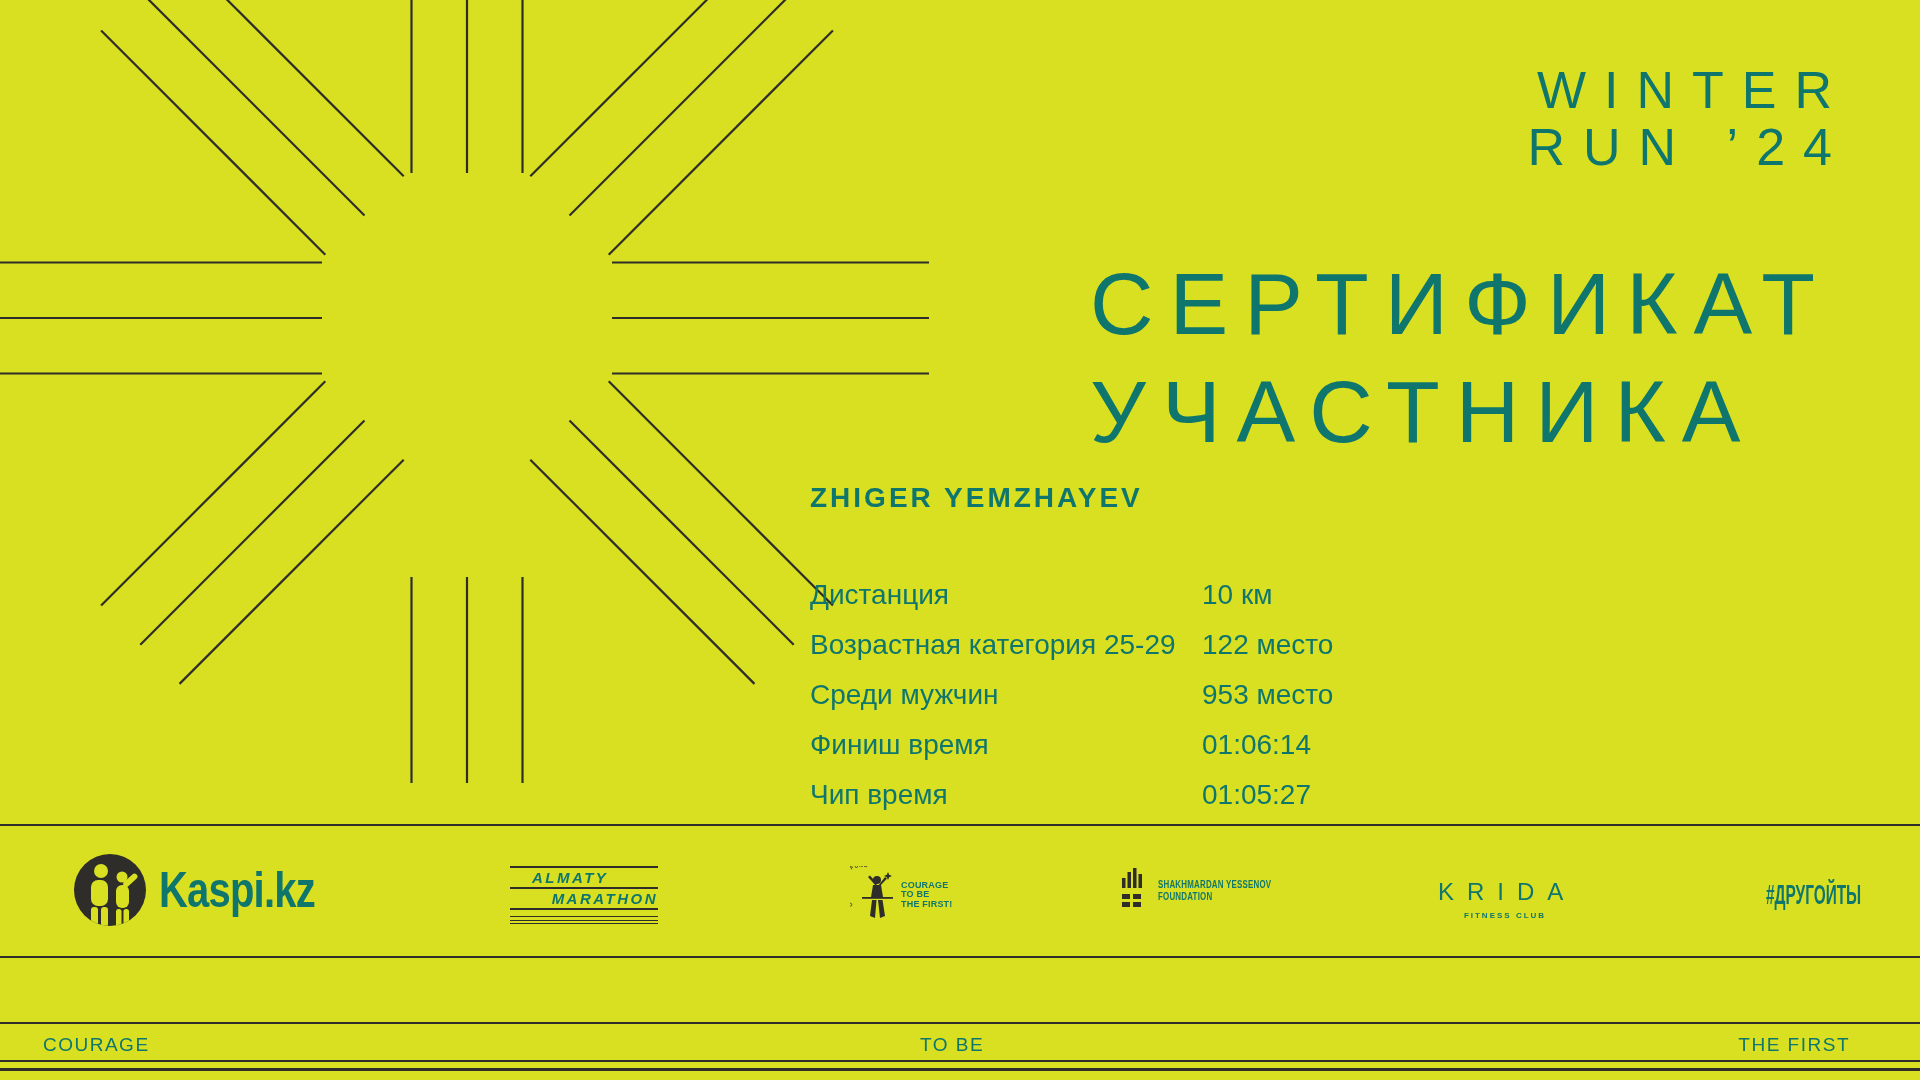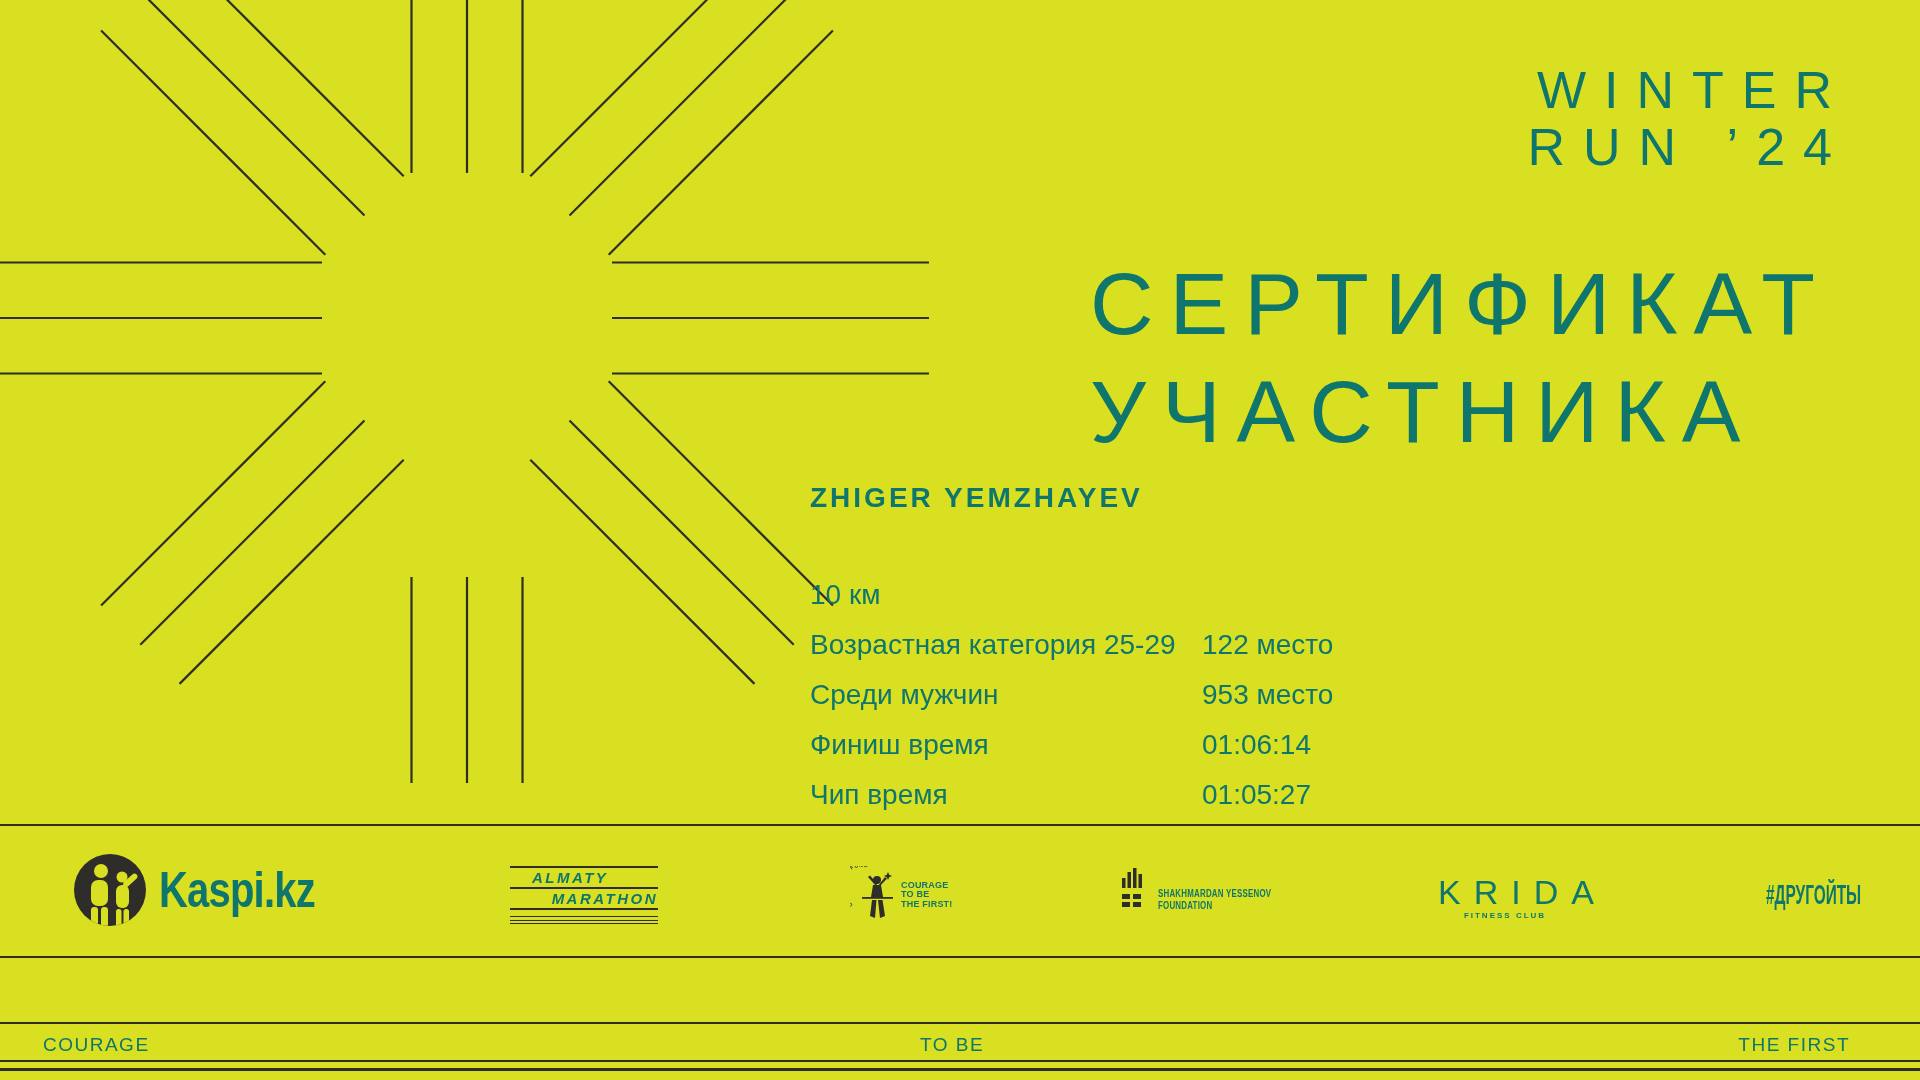--- a/index.html
+++ b/index.html
@@ -38,27 +38,27 @@
   .alm-l1{font-size:15px;line-height:19px;letter-spacing:2.5px;padding-left:2px;margin-left:20px;}
   .alm-l2{font-size:15px;line-height:19px;letter-spacing:2.5px;text-align:right;}
   .alm-speed{border-top:1.5px solid #2e2d29;}
   .alm-speed.s1{margin-top:6px;} .alm-speed.s2{margin-top:2.5px;} .alm-speed.s3{margin-top:2.5px;}
 
   
   .logo-courage{position:absolute;left:850px;top:866px;display:flex;align-items:center;gap:5px;}
   .courage-text{font-size:9px;font-weight:700;line-height:9.5px;letter-spacing:.2px;}
 
   
-  .logo-yessenov{position:absolute;left:1122px;top:868px;display:flex;gap:14px;align-items:flex-end;}
+  .logo-yessenov{position:absolute;left:1122px;top:868px;display:flex;gap:14px;align-items:center;}
   .yes-text{font-size:11px;font-weight:700;line-height:12px;transform:scaleX(.72);
             transform-origin:left bottom;white-space:nowrap;letter-spacing:.3px;padding-bottom:1px;}
 
   
   .logo-krida{position:absolute;left:1438px;top:878px;}
-  .krida-main{font-size:34px;font-weight:400;letter-spacing:13px;line-height:28px;white-space:nowrap;}
+  .krida-main{font-size:24px;font-weight:400;letter-spacing:13px;line-height:28px;white-space:nowrap;}
   .krida-sub{font-size:8px;font-weight:700;letter-spacing:2px;margin-top:5px;text-align:center;width:134px;}
 
   
   .logo-hashtag{position:absolute;left:1766px;top:880px;font-size:27px;font-weight:700;
                 transform:scaleX(.57);transform-origin:left center;white-space:nowrap;}
 
   .footer-text{position:absolute;top:1035px;font-size:19px;line-height:20px;letter-spacing:1.5px;white-space:nowrap;}
   .ft-left{left:43px;} .ft-center{left:920px;} .ft-right{right:70px;}
 </style>
 </head>
@@ -110,20 +110,21 @@
 
   <div class="cert-title">
     <div>СЕРТИФИКАТ</div>
     <div>УЧАСТНИКА</div>
   </div>
 
   <div class="participant">ZHIGER YEMZHAYEV</div>
 
   <div class="stats">
     <div class="stat-row">
+      <span class="stat-label">Дистанция</span>
       <span class="stat-value">10 км</span>
     </div>
     <div class="stat-row">
       <span class="stat-label">Возрастная категория 25-29</span>
       <span class="stat-value">122 место</span>
     </div>
     <div class="stat-row">
       <span class="stat-label">Среди мужчин</span>
       <span class="stat-value">953 место</span>
     </div>

